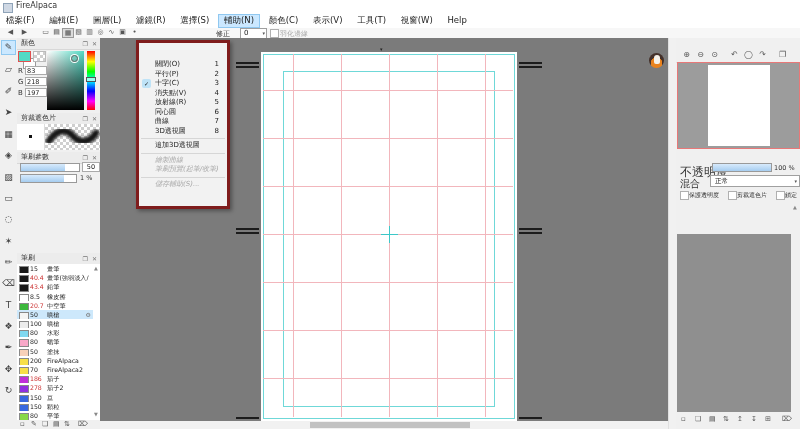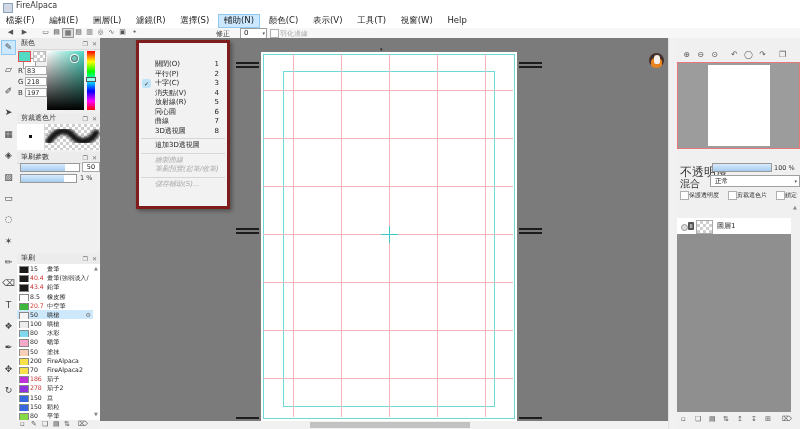--- a/index.html
+++ b/index.html
@@ -447,26 +447,20 @@
     <span class="abs" style="right:2px;top:0;font-size:5px;color:#555">▾</span>
   </div>
 
   <span class="cb" style="left:4px;top:153px;position:absolute"></span>
   <span class="chklbl" style="left:13px;top:153px">保護透明度</span>
   <span class="cb" style="left:52px;top:153px;position:absolute"></span>
   <span class="chklbl" style="left:61px;top:153px">剪裁遮色片</span>
   <span class="cb" style="left:100px;top:153px;position:absolute"></span>
   <span class="chklbl" style="left:109px;top:153px">鎖定</span>
 
-  <div class="lrow" style="top:180px">
-    <span class="eyedot"></span>
-    <span class="lbadge">8</span>
-    <span class="lthumb checker"></span>
-    <span class="lname">圖層1</span>
-  </div>
   <span class="tinyscroll" style="left:117px;top:166px">▲</span>
   <div class="abs" style="left:1px;top:196px;width:114px;height:178px;background:#8f8f8f"></div>
 
   <span class="footico" style="left:5px;top:377px">▫</span>
   <span class="footico" style="left:19px;top:377px">❏</span>
   <span class="footico" style="left:33px;top:377px">▤</span>
   <span class="footico" style="left:47px;top:377px">⇅</span>
   <span class="footico" style="left:61px;top:377px">↥</span>
   <span class="footico" style="left:75px;top:377px">↧</span>
   <span class="footico" style="left:89px;top:377px">⊞</span>

